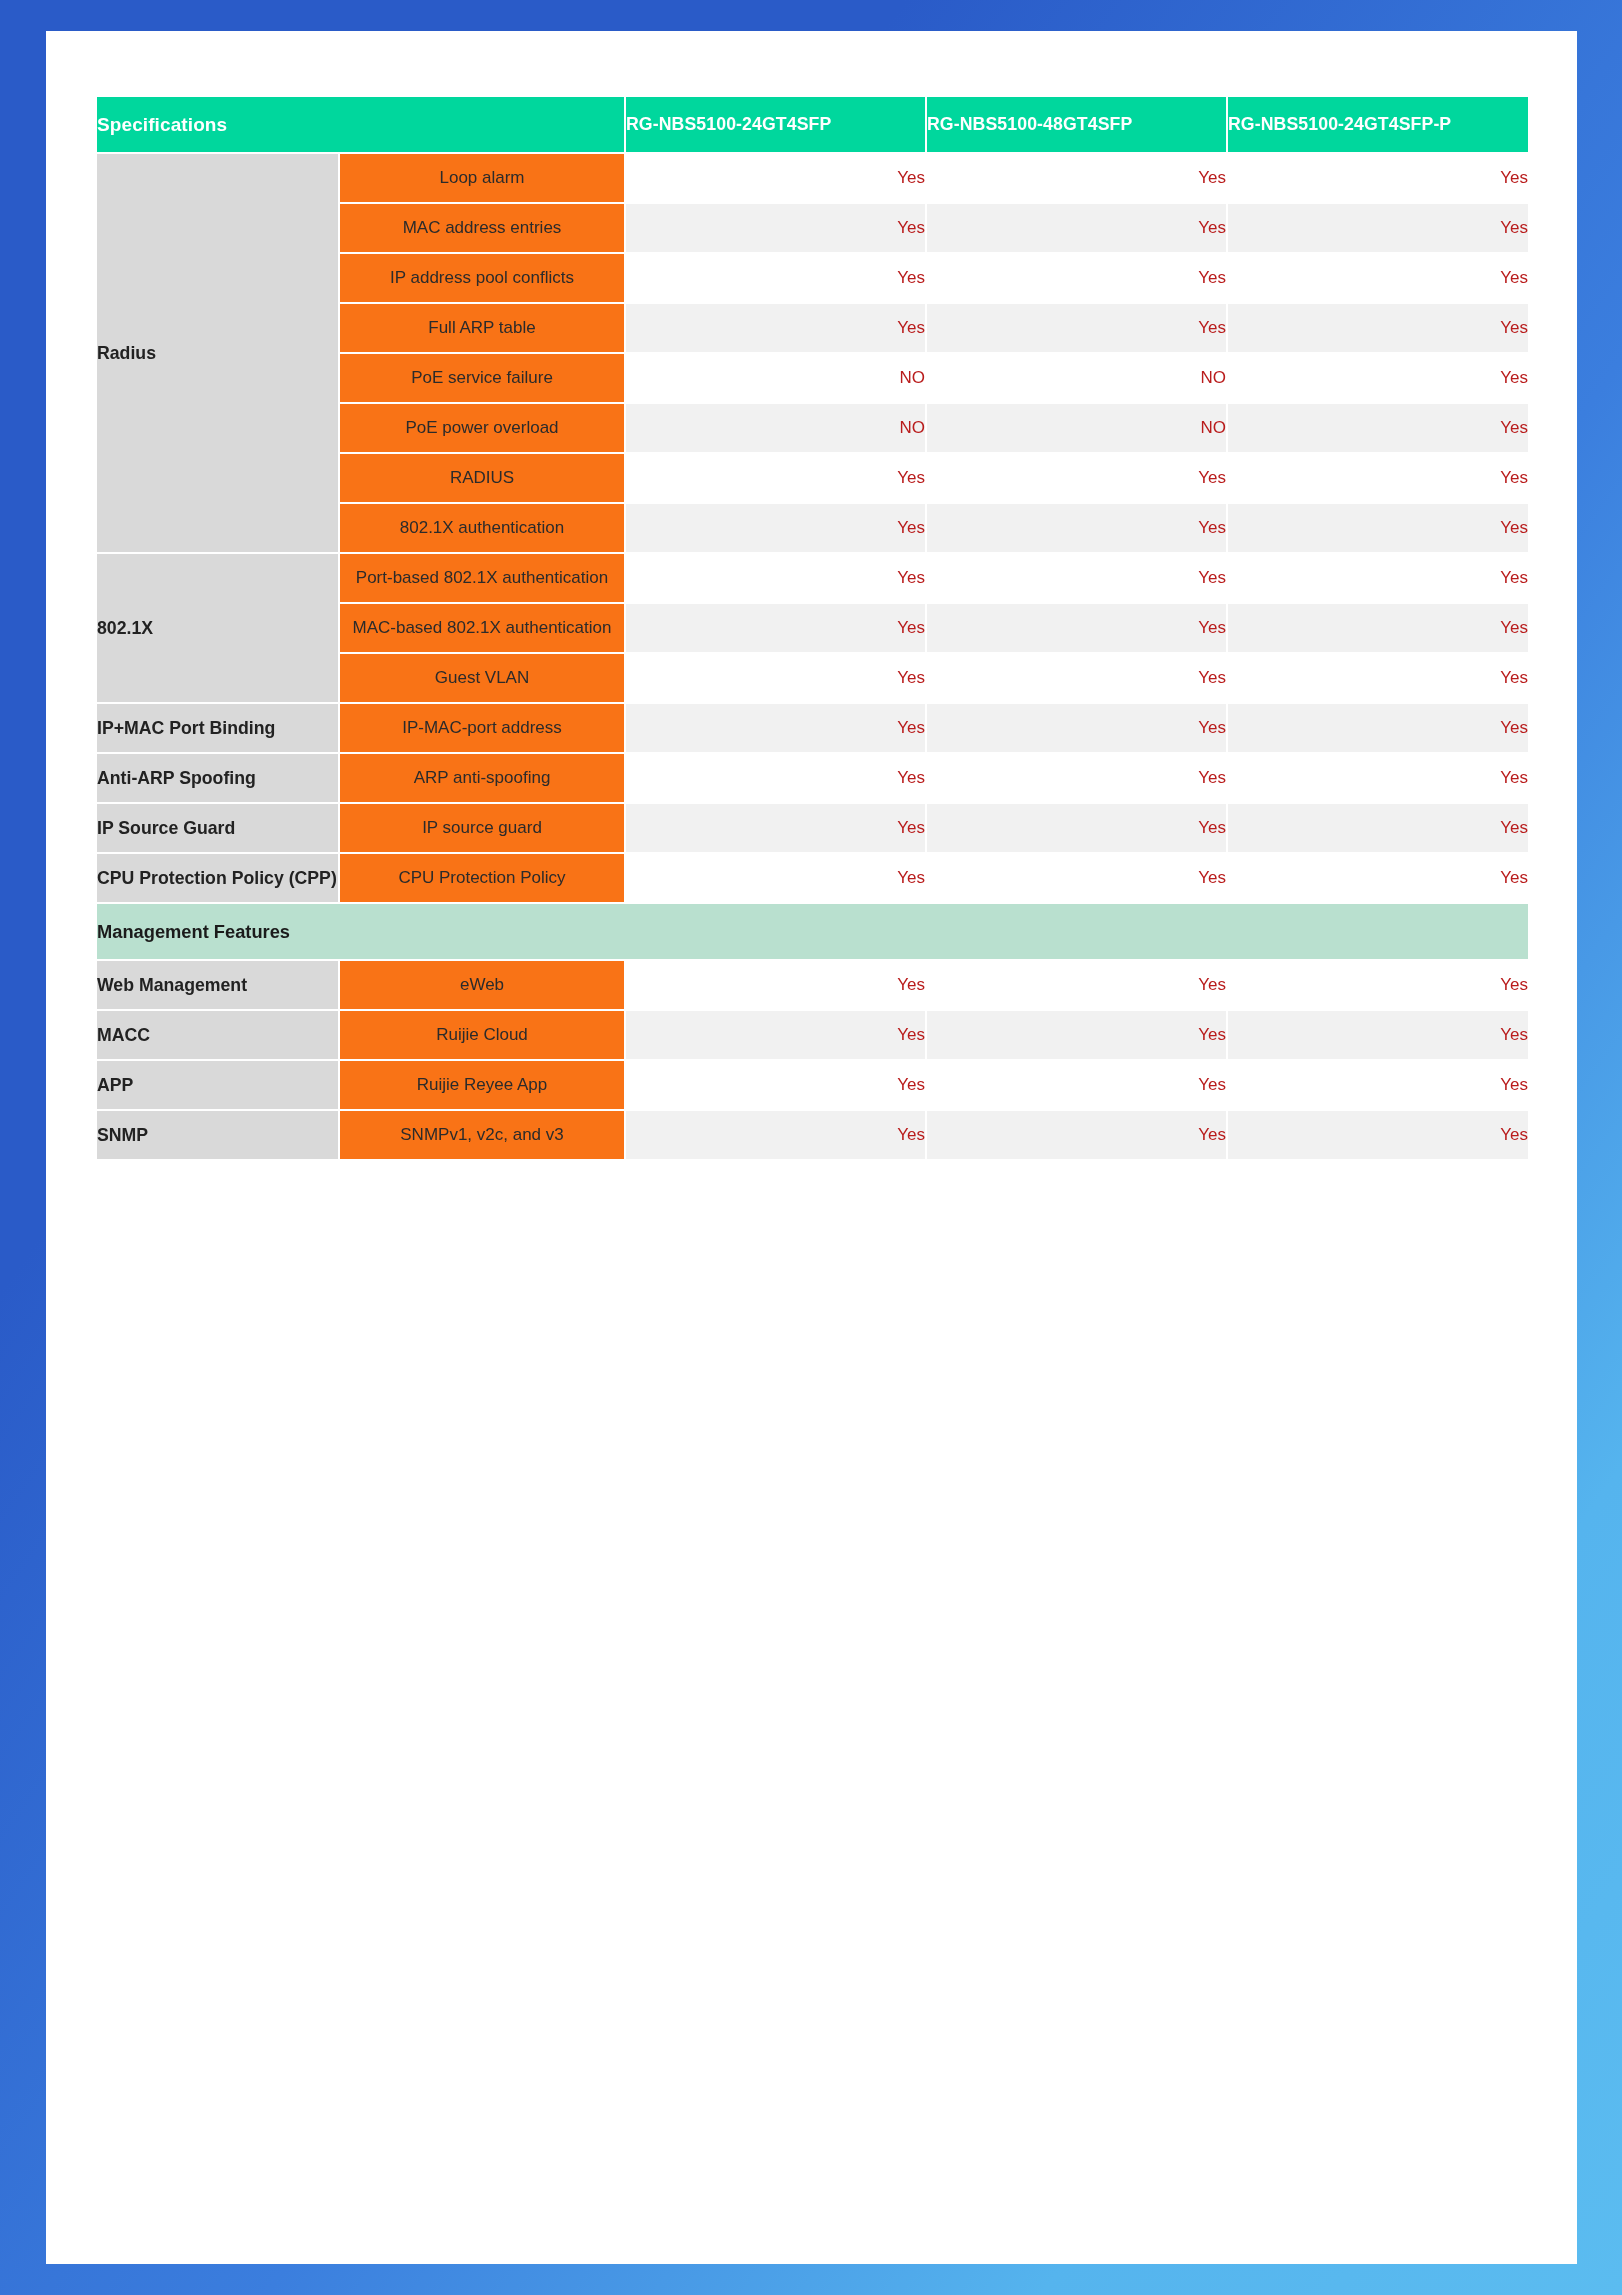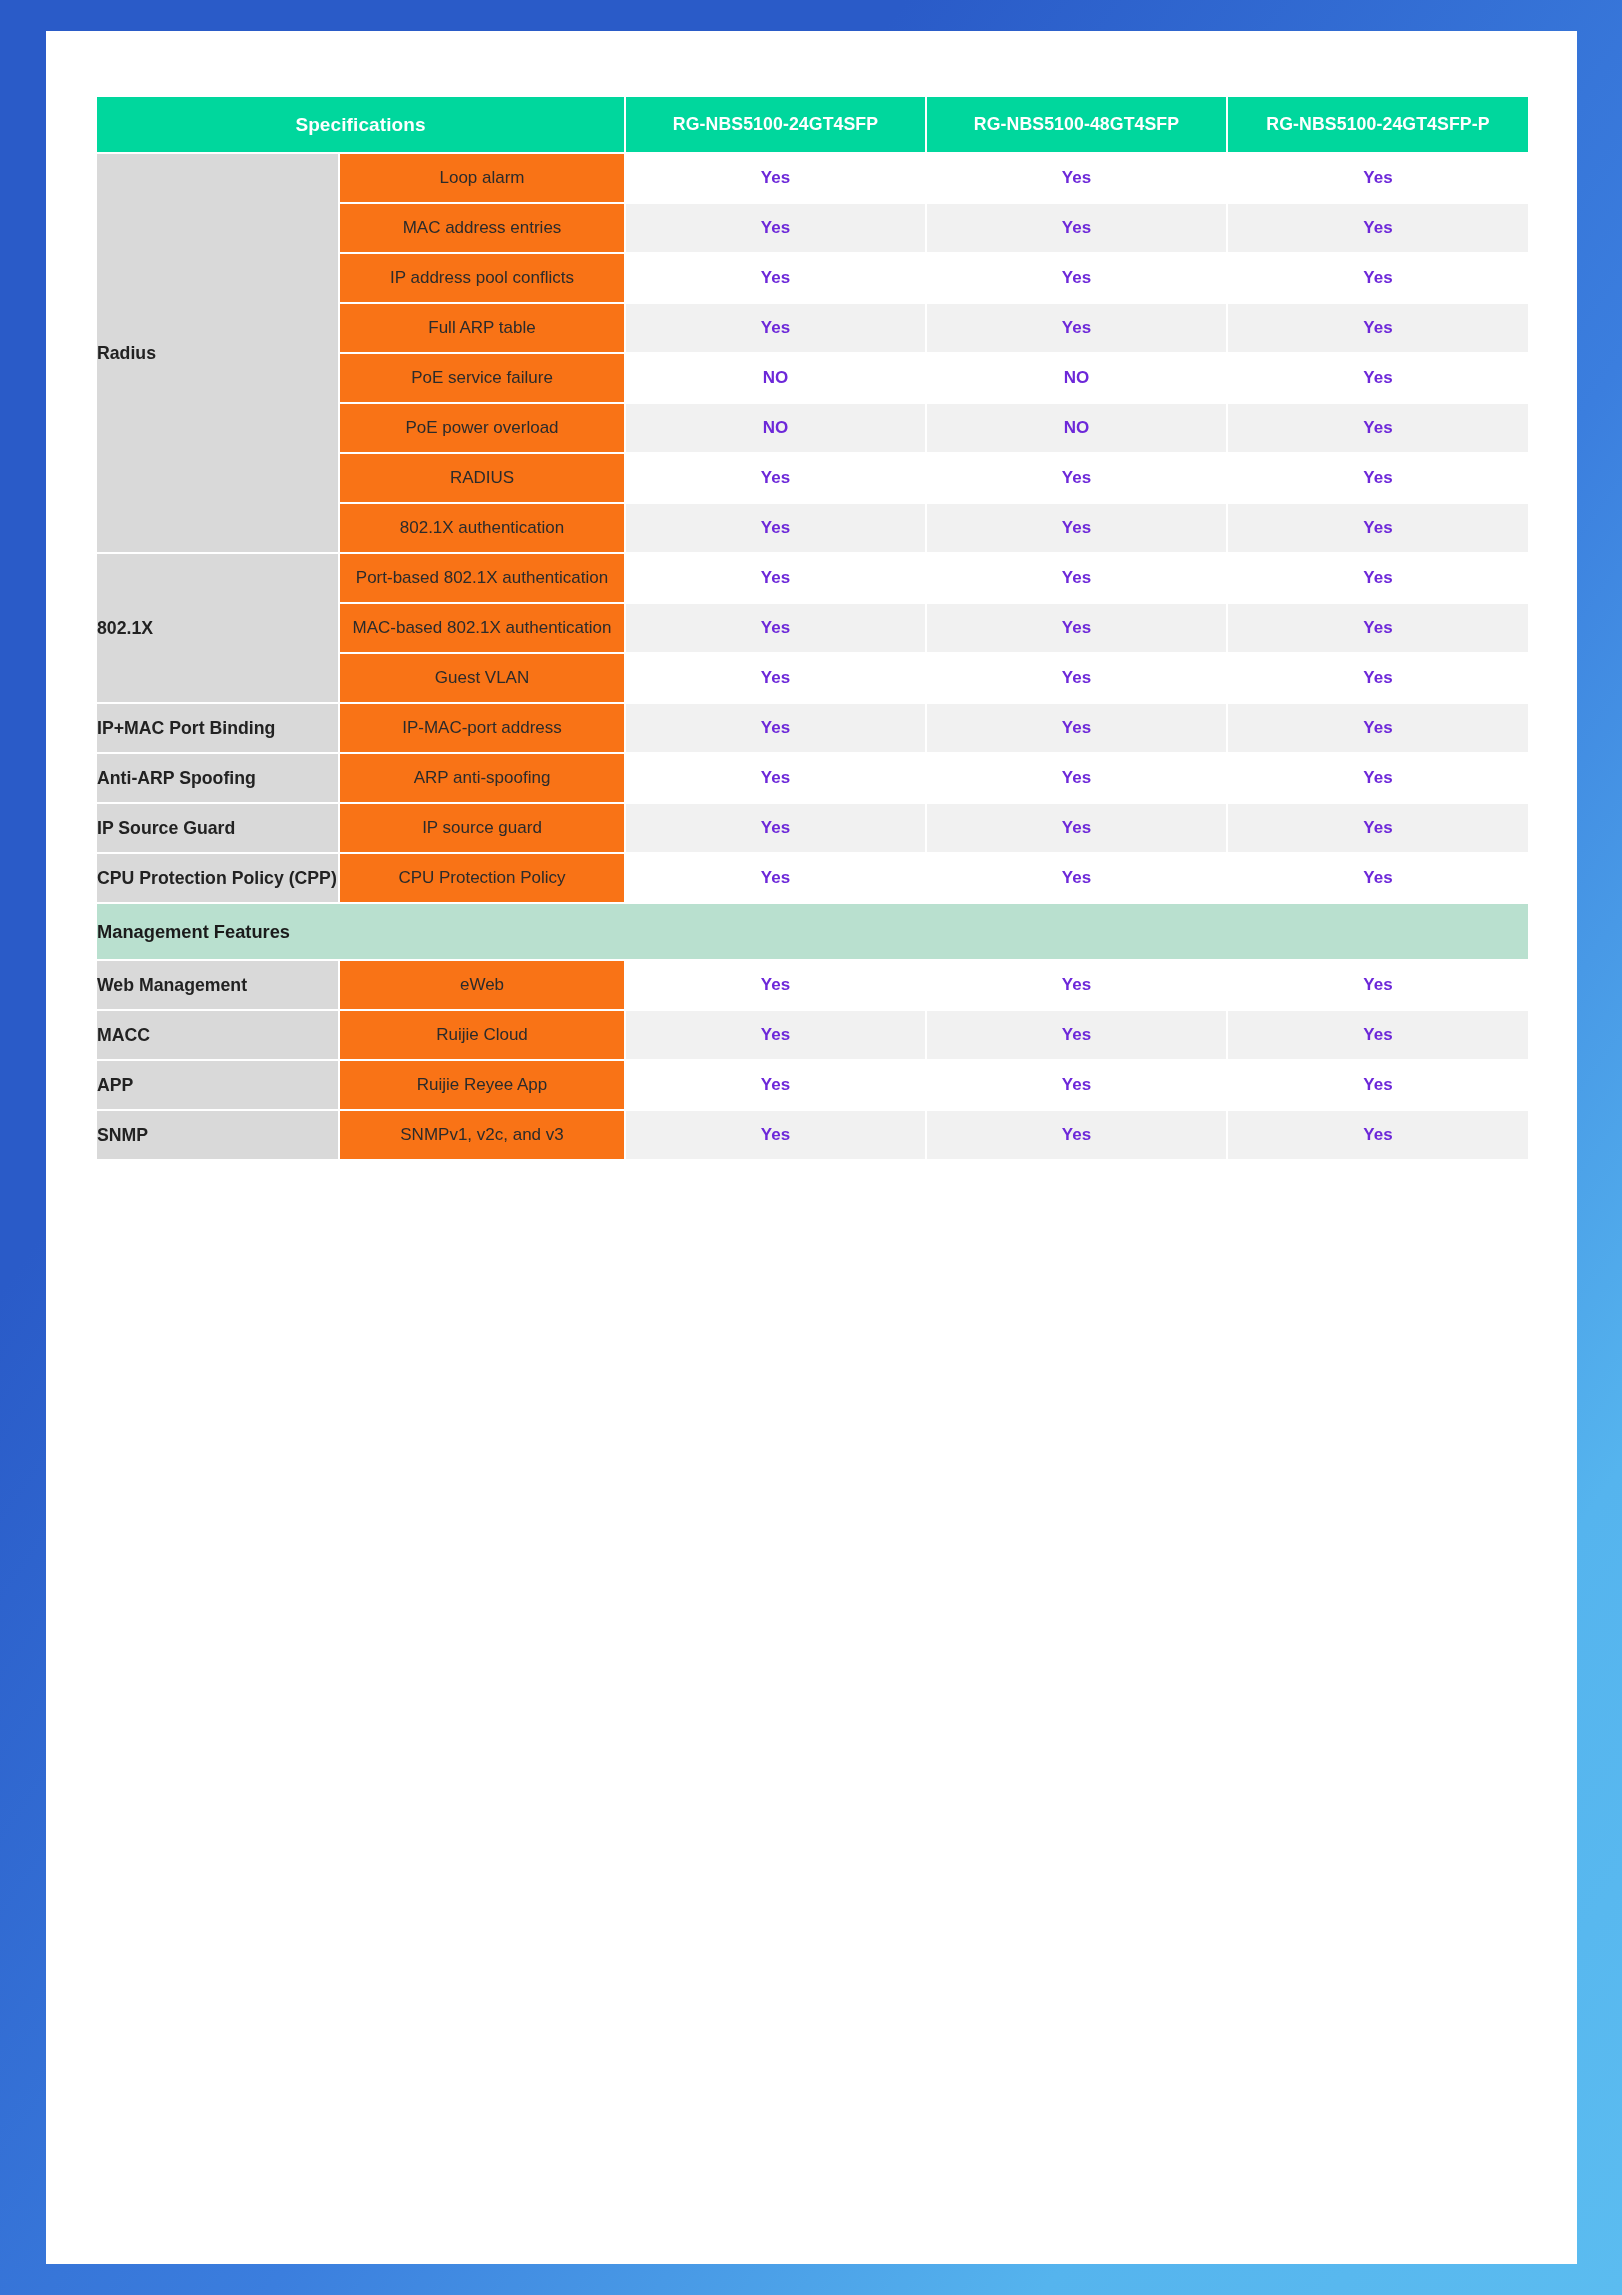--- a/index.html
+++ b/index.html
@@ -59,21 +59,21 @@
     padding: 0;
     vertical-align: middle;
   }
 
   
   thead th {
     background: #00d79d;
     color: #ffffff;
     font-weight: bold;
     font-size: 17.7px;
-    text-align: center;
+    text-align: left;
     height: 55px;
     letter-spacing: 0.1px;
   }
   thead th.spec-head { font-size: 19px; }
 
   
   td.cat {
     background: #d9d9d9;
     color: #222222;
     font-weight: bold;
@@ -88,25 +88,24 @@
     background: #f97316;
     color: #2b2b2b;
     font-size: 17px;
     text-align: center;
     padding: 11.8px 10.5px 11.8px 12.4px;
     line-height: 1.62;
   }
 
   
   td.val {
-    text-align: center;
-    color: #6d28d9;
+    text-align: right;
+    color: #b91c1c;
     font-size: 17px;
     height: 48px;
-    font-weight: bold;
   }
   tr.row-white td.val { background: #ffffff; }
   tr.row-grey  td.val { background: #f1f1f1; }
 
   
   td.section-banner {
     background: #b9e0cf;
     color: #1b1b1b;
     font-weight: bold;
     font-size: 18.3px;

